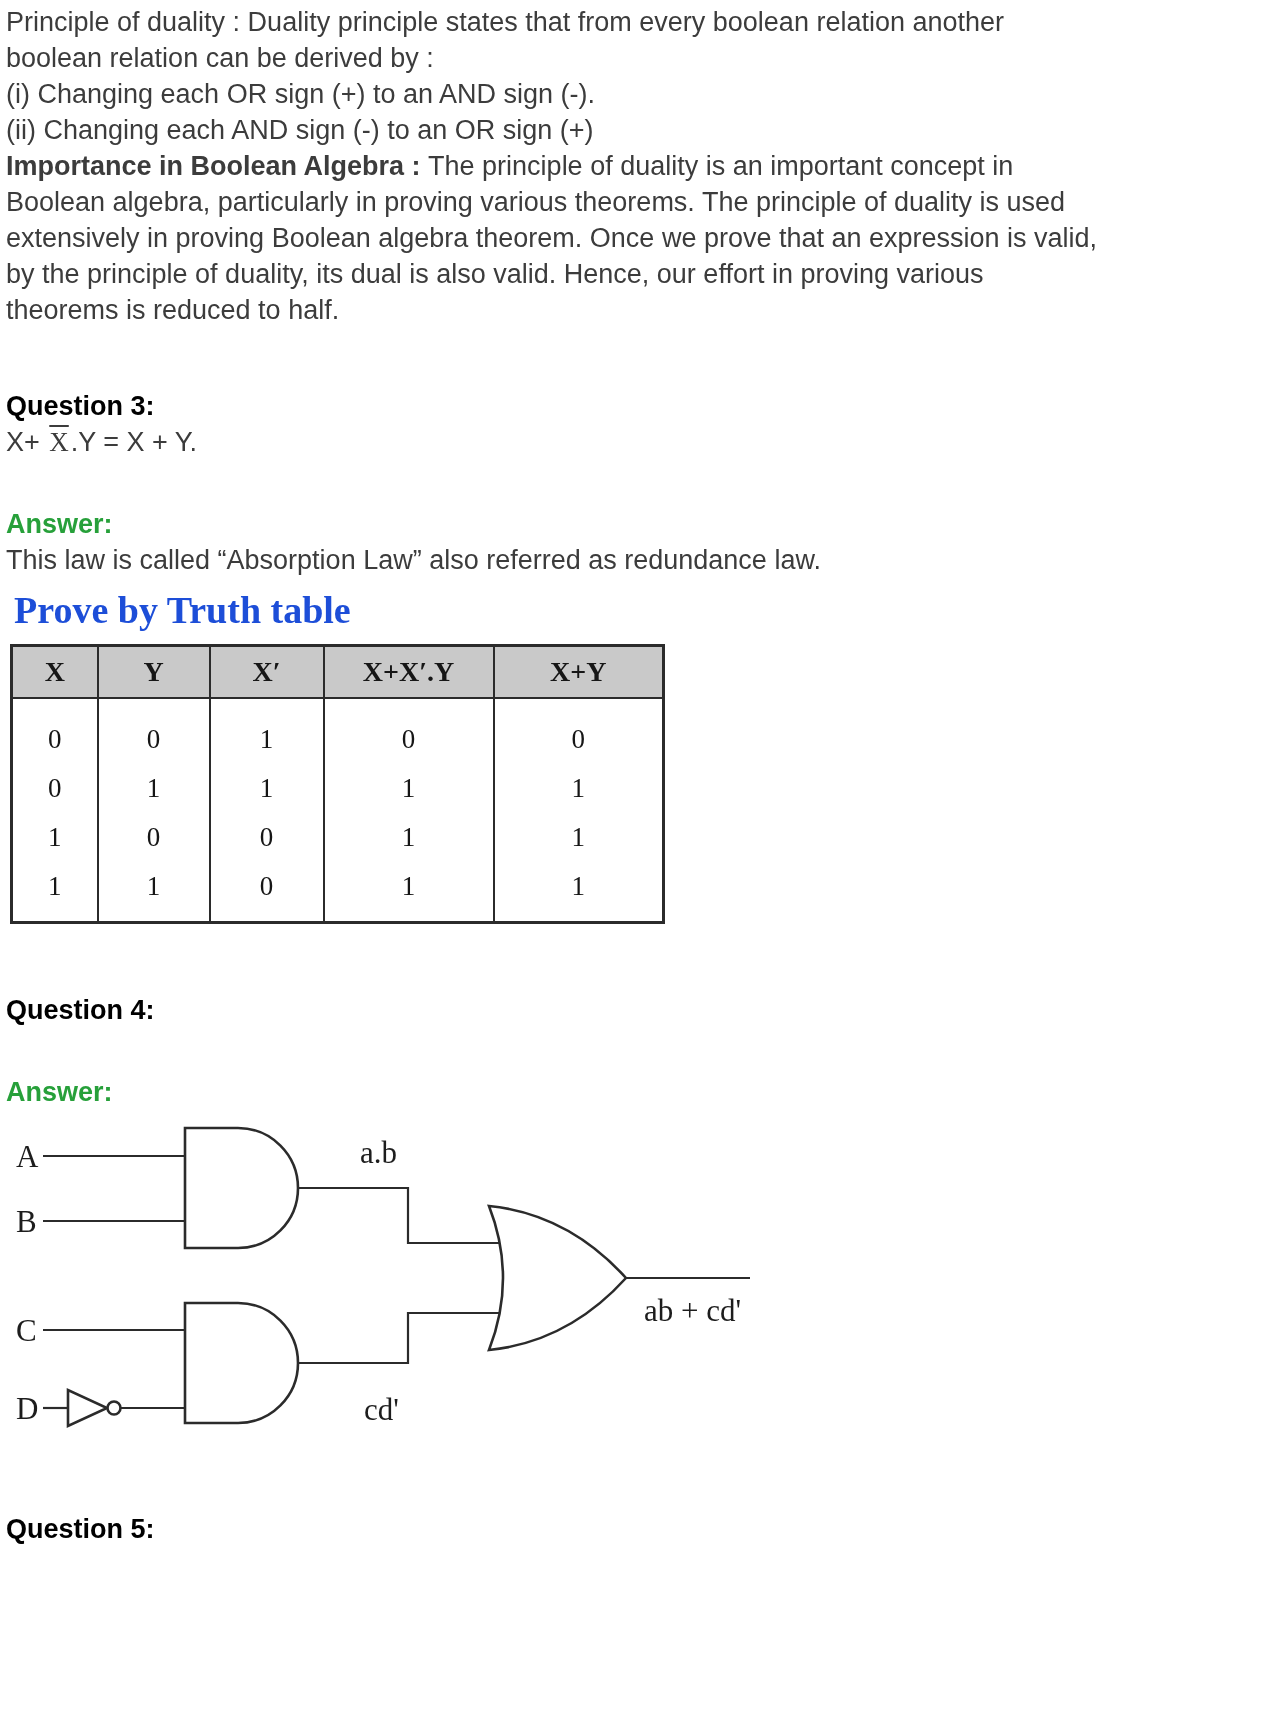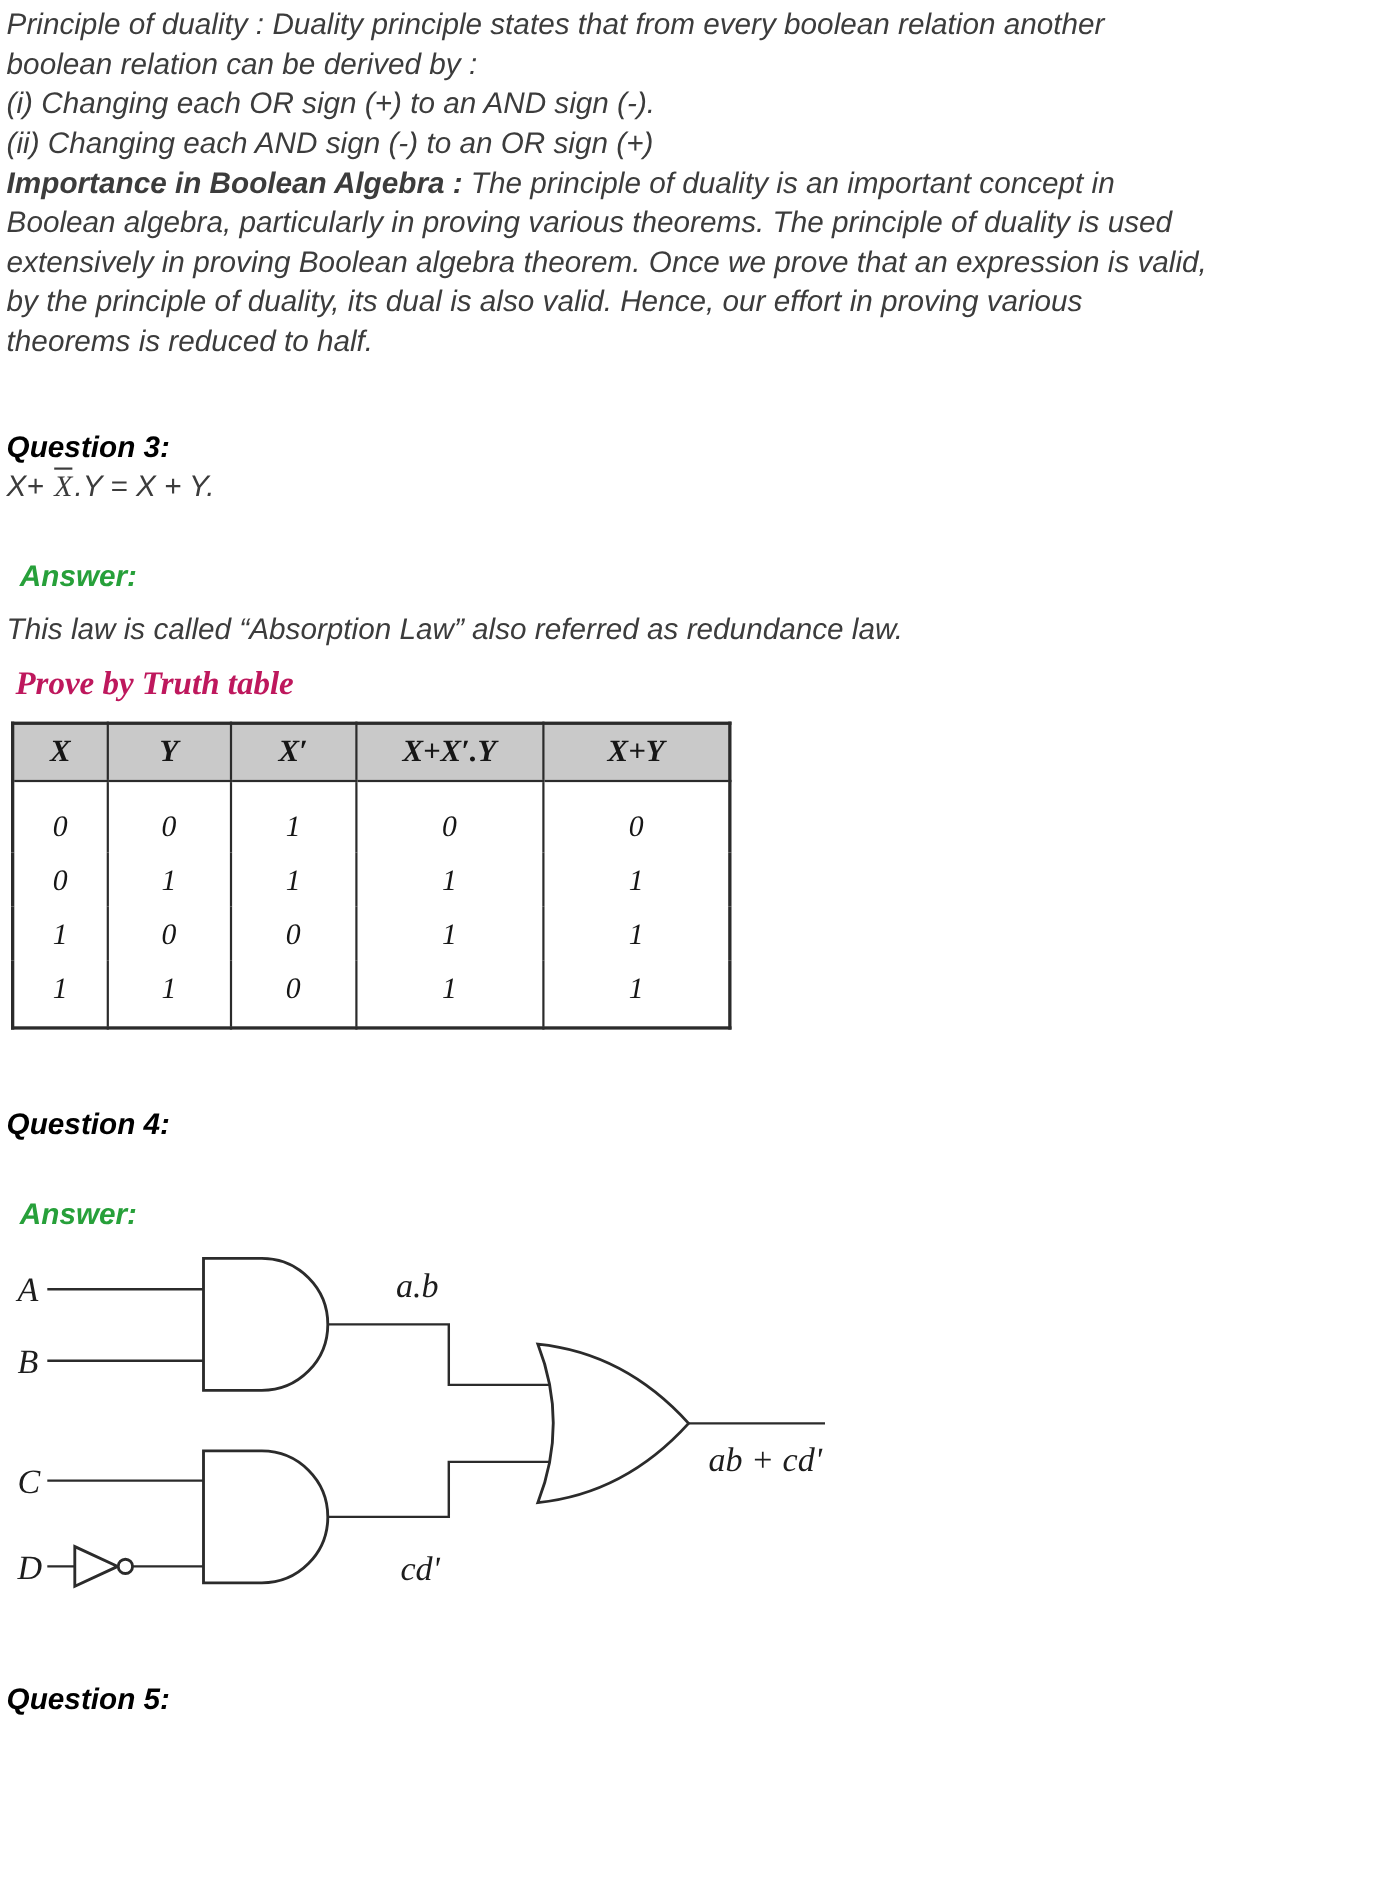--- a/index.html
+++ b/index.html
@@ -1,38 +1,38 @@
 <!DOCTYPE html>
 <html><head>
 <meta charset="utf-8">
 <style>
   html,body { margin:0; padding:0; background:#ffffff; }
   .page {
     width:1106px; min-height:1723px; box-sizing:border-box;
     padding:4px 6px 20px 6px;
     font-family:"Liberation Sans", sans-serif;
-    font-size:27px; line-height:36px; color:#3c3c3c;font-style:italic;
+    font-size:27px; line-height:36px; color:#3c3c3c;
   }
   .line { margin:0; }
   .para { margin:0; }
   .h-q { color:#000000; font-weight:bold; margin:0; }
-  .h-a { color:#27a03a; font-weight:bold; margin:12px; }
+  .h-a { color:#27a03a; font-weight:bold; margin:0; }
   .mt-q3   { margin-top:60px; }
   .mt-ans  { margin-top:46px; }
   .mt-q4   { margin-top:68px; }
   .mt-q5   { margin-top:48px; }
   .bold { font-weight:bold; }
   .ol {
     font-family:"Liberation Serif", serif;
     text-decoration:overline;
     padding:0 2px;
   }
   .tbl-title {
     font-family:"Liberation Serif", serif; font-weight:bold;
-    font-size:30px; color:#be185d; margin:14px 0 0 8px;
+    font-size:38px; color:#1d4ed8; margin:14px 0 0 8px;
   }
   table.truth {
     border-collapse:collapse; margin:16px 0 0 4px;
     font-family:"Liberation Serif", serif; color:#161616;
     border:3px solid #2b2b2b;
   }
   table.truth th {
     background:#c9c9c9; font-weight:bold; font-size:28px;
     height:48px; text-align:center;
     border-bottom:2px solid #2b2b2b; border-left:2px solid #2b2b2b;

